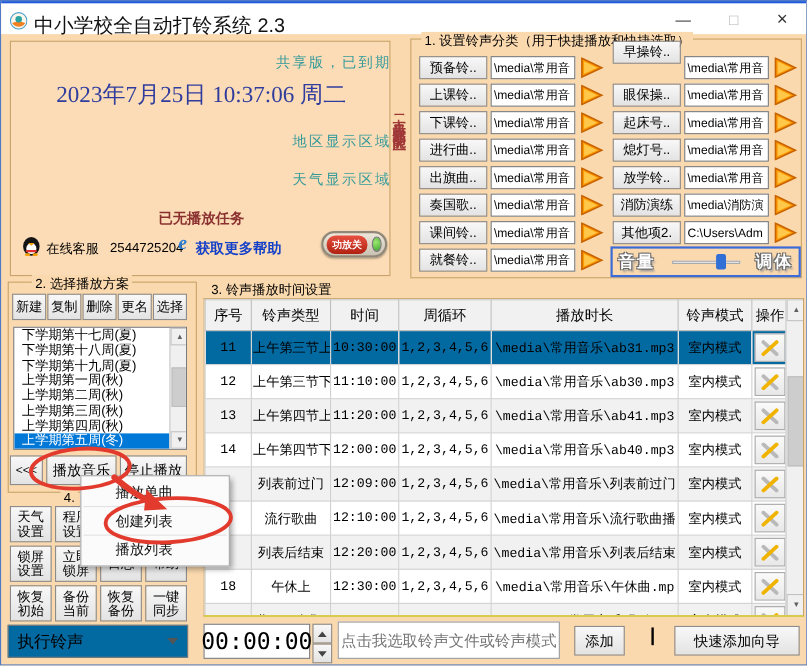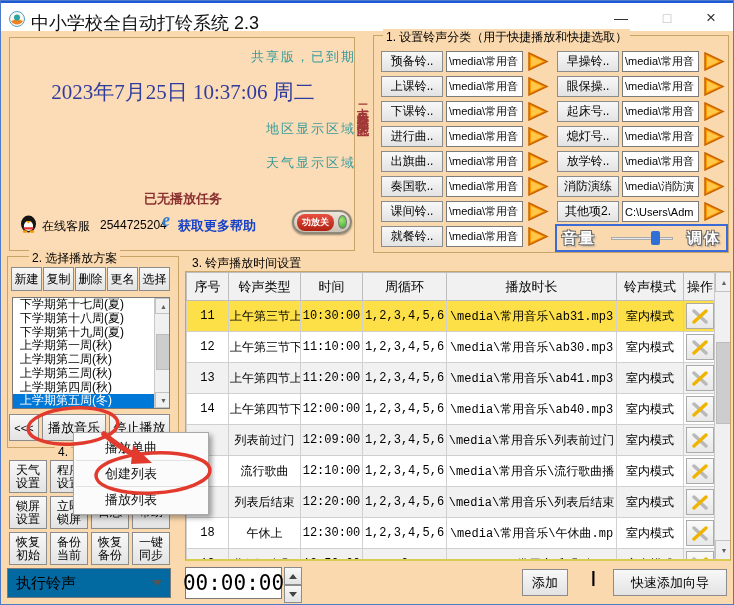--- a/index.html
+++ b/index.html
@@ -29,21 +29,21 @@
   .list-item{height:13.75px;line-height:13.5px;font-size:12px;padding-left:7px;white-space:nowrap;overflow:hidden;color:#000;}
   .list-item.sel{background:#0078D7;color:#FFF;}
   .sb{background:#F0F0F0;border-left:1px solid #C8C8C8;}
   .sb-btn{background:#F0F0F0;border:1px solid #C2C2C2;display:flex;align-items:center;justify-content:center;font-size:7px;color:#606060;}
   .sb-thumb{background:#CDCDCD;border:1px solid #BDBDBD;}
   
   table.sched{border-collapse:collapse;table-layout:fixed;width:530px;background:#FFF;font-size:12px;font-family:Liberation Mono, monospace;}
   table.sched th{background:#F1F1F1;border:1px solid #BEBEBE;font-weight:normal;font-size:13px;height:27px;padding:0;white-space:nowrap;overflow:hidden;}
   table.sched td{border:1px solid #D0D0D0;text-align:center;height:30px;padding:0 1px;white-space:nowrap;overflow:hidden;}
   tr.odd td{background:#F1F1F1;}
-  tr.hl td{background:#fde047;}
+  tr.hl td{background:#0369a1;}
   .opbtn{width:26px;height:24px;margin:0 auto;background:linear-gradient(#FAFAFA,#E8E8E8);border:1px solid #ABABAB;display:flex;align-items:center;justify-content:center;}
   
   .menu{left:72px;top:431px;width:136px;background:#FBFBFB;border:1px solid #A8A8A8;box-shadow:3px 3px 5px rgba(0,0,0,.35);z-index:40;padding:3px 0;}
   .menu-item{height:23px;line-height:23px;padding-left:31px;font-size:13px;color:#111;}
   .menu-sep{height:1px;background:#E2E2E2;margin:1px 2px;}
   .combo{background:#0369a1;border:1px solid #7A7A7A;display:flex;align-items:center;justify-content:space-between;padding:0 8px;font-size:15px;color:#000;}
   .tri-down{width:0;height:0;border-left:5px solid transparent;border-right:5px solid transparent;border-top:6px solid #555;}
   .tri-up-s{width:0;height:0;border-left:4px solid transparent;border-right:4px solid transparent;border-bottom:5px solid #444;}
   .tri-dn-s{width:0;height:0;border-left:4px solid transparent;border-right:4px solid transparent;border-top:5px solid #444;}
   .timebox{background:#FFF;border:1px solid #7A7A7A;display:flex;align-items:center;justify-content:center;
@@ -66,21 +66,21 @@
       <circle cx="8" cy="6.5" r="3" fill="#2AA4A0"></circle>
     </svg>
     <div class="abs title-text">中小学校全自动打铃系统 2.3</div>
     <div class="abs winbtn" style="left:604px">—</div>
     <div class="abs winbtn" style="left:650px;color:#B5B5B5">□</div>
     <div class="abs winbtn" style="left:694px;font-size:17px">×</div>
   </div>
 
   <div class="abs group" style="left:8px;top:36px;width:346px;height:214px;background:#FBDCB6">
     <div class="abs teal" style="left:0;top:10px">共享版，已到期</div>
-    <div class="abs navy" style="left:0;top:40px">2023年7月25日  10:37:06  周二</div>
+    <div class="abs navy" style="left:0;top:34px">2023年7月25日  10:37:06  周二</div>
     <div class="abs teal" style="left:0;top:82px">地区显示区域</div>
     <div class="abs teal" style="left:0;top:116px">天气显示区域</div>
     <div class="abs maroon" style="left:0;top:152px">已无播放任务</div>
 
     <svg class="abs" style="left:10px;top:176px" width="17" height="19" viewBox="0 0 17 19">
       <ellipse cx="8.5" cy="10" rx="7.5" ry="8.5" fill="#141414"></ellipse>
       <ellipse cx="8.5" cy="12" rx="4.6" ry="5" fill="#FFF"></ellipse>
       <polygon points="5.5,7 11.5,7 8.5,9.5" fill="#F5A000"></polygon>
       <rect x="3.5" y="13.2" width="10" height="2.2" rx="1" fill="#E03030"></rect>
       <ellipse cx="5" cy="17.6" rx="2.4" ry="1.3" fill="#F5A000"></ellipse>
@@ -112,21 +112,21 @@
   <div class="abs tbox" style="left:445px;top:125px;width:77px;height:21px">\media\常用音</div>
   <div class="abs btn" style="left:380px;top:150px;width:62px;height:21px">出旗曲..</div>
   <div class="abs tbox" style="left:445px;top:150px;width:77px;height:21px">\media\常用音</div>
   <div class="abs btn" style="left:380px;top:175px;width:62px;height:21px">奏国歌..</div>
   <div class="abs tbox" style="left:445px;top:175px;width:77px;height:21px">\media\常用音</div>
   <div class="abs btn" style="left:380px;top:200px;width:62px;height:21px">课间铃..</div>
   <div class="abs tbox" style="left:445px;top:200px;width:77px;height:21px">\media\常用音</div>
   <div class="abs btn" style="left:380px;top:225px;width:62px;height:21px">就餐铃..</div>
   <div class="abs tbox" style="left:445px;top:225px;width:77px;height:21px">\media\常用音</div>
 
-  <div class="abs btn" style="left:556px;top:50px;width:62px;height:21px">早操铃..</div>
+  <div class="abs btn" style="left:556px;top:36px;width:62px;height:21px">早操铃..</div>
   <div class="abs tbox" style="left:621px;top:50px;width:77px;height:21px">\media\常用音</div>
   <div class="abs btn" style="left:556px;top:75px;width:62px;height:21px">眼保操..</div>
   <div class="abs tbox" style="left:621px;top:75px;width:77px;height:21px">\media\常用音</div>
   <div class="abs btn" style="left:556px;top:100px;width:62px;height:21px">起床号..</div>
   <div class="abs tbox" style="left:621px;top:100px;width:77px;height:21px">\media\常用音</div>
   <div class="abs btn" style="left:556px;top:125px;width:62px;height:21px">熄灯号..</div>
   <div class="abs tbox" style="left:621px;top:125px;width:77px;height:21px">\media\常用音</div>
   <div class="abs btn" style="left:556px;top:150px;width:62px;height:21px">放学铃..</div>
   <div class="abs tbox" style="left:621px;top:150px;width:77px;height:21px">\media\常用音</div>
   <div class="abs btn" style="left:556px;top:175px;width:62px;height:21px">消防演练</div>
@@ -454,20 +454,21 @@
 
   <div class="abs timebox" style="left:184px;top:566px;width:97px;height:32px">00:00:00</div>
   <div class="abs" style="left:283px;top:566px;width:16px;height:32px">
     <div class="btn" style="width:16px;height:16px">
         <span class="tri-up-s"></span>
       </div>
     <div class="btn" style="width:16px;height:16px">
         <span class="tri-dn-s"></span>
       </div>
   </div>
+  <input class="abs filefield" style="left: 306px; top: 564px; width: 202px; height: 34px;" readonly="" placeholder="点击我选取铃声文件或铃声模式">
   <div class="abs btn" style="left:521px;top:568px;width:46px;height:27px;font-size:13px">添加</div>
   <div class="abs" style="left:590px;top:567px;font-size:17px;font-weight:bold">|</div>
   <div class="abs btn" style="left:612px;top:568px;width:114px;height:27px;font-size:13px">快速添加向导</div>
 
   <div class="abs menu">
     <div class="menu-item">播放单曲</div>
     <div class="menu-sep"></div>
     <div class="menu-item">创建列表</div>
     <div class="menu-sep"></div>
     <div class="menu-item">播放列表</div>

